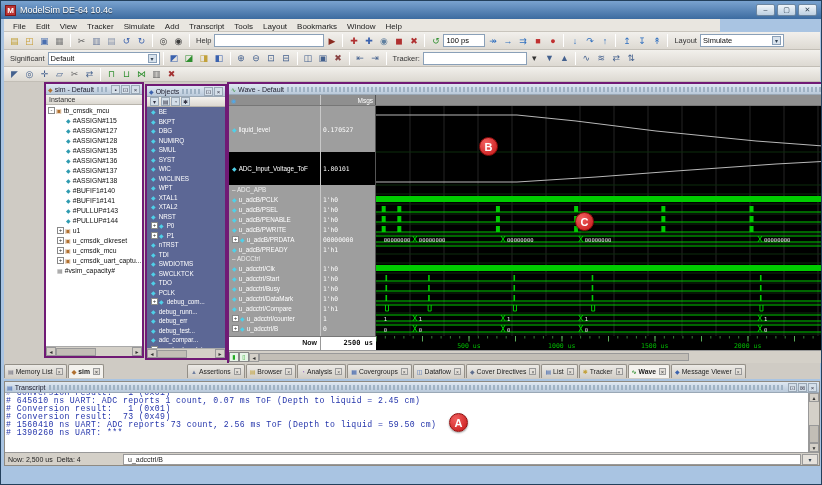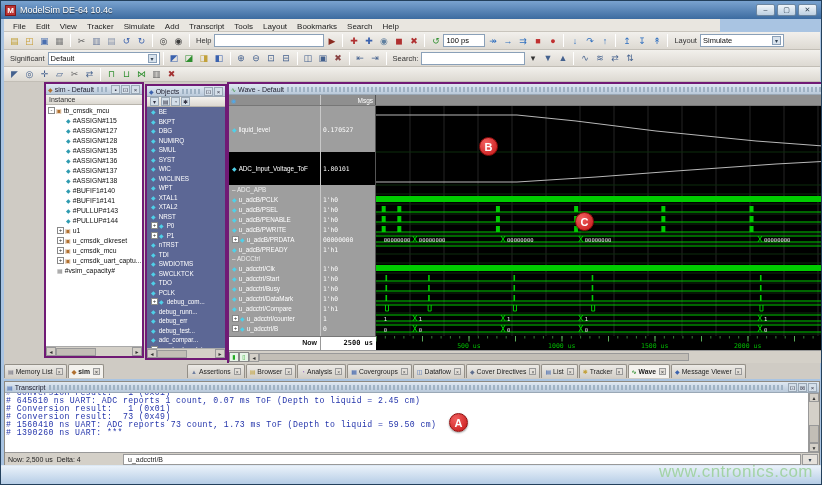--- a/index.html
+++ b/index.html
@@ -149,21 +149,21 @@
       <span class="menu-item">File</span>
       <span class="menu-item">Edit</span>
       <span class="menu-item">View</span>
       <span class="menu-item">Tracker</span>
       <span class="menu-item">Simulate</span>
       <span class="menu-item">Add</span>
       <span class="menu-item">Transcript</span>
       <span class="menu-item">Tools</span>
       <span class="menu-item">Layout</span>
       <span class="menu-item">Bookmarks</span>
-      <span class="menu-item">Search</span>
+      <span class="menu-item">Window</span>
       <span class="menu-item">Help</span>
     </div>
 
   <div class="tbar" id="toolbar1">
       <span class="tbtn" style="color: rgb(194, 161, 58);">▤</span>
       <span class="tbtn" style="color: rgb(199, 154, 46);">◰</span>
       <span class="tbtn" style="color: rgb(74, 111, 176);">▣</span>
       <span class="tbtn" style="color: rgb(125, 125, 125);">▦</span>
       <span class="tsep"></span>
       <span class="tbtn" style="color: rgb(90, 90, 90);">✂</span>
@@ -224,21 +224,21 @@
       <span class="tbtn" style="color: rgb(68, 97, 142);">⊡</span>
       <span class="tbtn" style="color: rgb(68, 97, 142);">⊟</span>
       <span class="tsep"></span>
       <span class="tbtn" style="color: rgb(68, 97, 142);">◫</span>
       <span class="tbtn" style="color: rgb(68, 97, 142);">▣</span>
       <span class="tbtn" style="color: rgb(138, 68, 68);">✖</span>
       <span class="tsep"></span>
       <span class="tbtn" style="color: rgb(68, 97, 142);">⇤</span>
       <span class="tbtn" style="color: rgb(68, 97, 142);">⇥</span>
       <span class="tsep"></span>
-      <span class="tlabel">Search:</span>
+      <span class="tlabel">Tracker:</span>
       <input class="tinput" style="width: 104px;">
       <span class="tbtn" style="color: rgb(51, 51, 51);">▾</span>
       <span class="tbtn" style="color: rgb(68, 97, 142);">▼</span>
       <span class="tbtn" style="color: rgb(68, 97, 142);">▲</span>
       <span class="tsep"></span>
       <span class="tbtn" style="color: rgb(68, 97, 142);">∿</span>
       <span class="tbtn" style="color: rgb(68, 97, 142);">≋</span>
       <span class="tbtn" style="color: rgb(68, 97, 142);">⇄</span>
       <span class="tbtn" style="color: rgb(68, 97, 142);">⇅</span>
     </div>
@@ -890,37 +890,34 @@
       <span class="dots"></span>
       <span class="mini">⊡</span>
       <span class="mini">⊠</span>
       <span class="mini">×</span>
     </div>
     <div class="tr-body" id="tr-body">
         <div class="ln" style="margin-top: -4px;"># Conversion result:   1 (0x01)</div>
         <div class="ln"># 645610 ns UART: ADC reports 1 count, 0.07 ms ToF (Depth to liquid = 2.45 cm)</div>
         <div class="ln"># Conversion result:   1 (0x01)</div>
         <div class="ln"># Conversion result:  73 (0x49)</div>
-        <div class="ln"># 1560410 ns UART: ADC reports 73 count, 1.73 ms ToF (Depth to liquid = 59.50 cm)</div>
+        <div class="ln"># 1560410 ns UART: ADC reports 73 count, 2.56 ms ToF (Depth to liquid = 59.50 cm)</div>
         <div class="ln"># 1390260 ns UART: ***</div>
       </div>
     <div class="tr-vscroll">
       <span class="sbtn" style="width:10px">▲</span>
       <span class="sthumb" style="height:18px;width:10px;margin-top:auto"></span>
       <span class="sbtn" style="width:10px">▼</span>
     </div>
     <div class="tr-status">
       <div class="tr-now">Now: 2,500 us  Delta: 4</div>
       <div class="tr-context">u_adcctrl/B</div>
       <div class="tr-combo">▾</div>
     </div>
   </div>
 
-  <div id="bottom-frame">
-    <div id="watermark">www.cntronics.com</div>
-  </div>
 
   <div id="annotations">
       <div class="ann" style="left: 448px; top: 412px;">A</div>
       <div class="ann" style="left: 478px; top: 136px;">B</div>
       <div class="ann" style="left: 574px; top: 211px;">C</div>
     </div>
 </div>
 
 </body></html>

